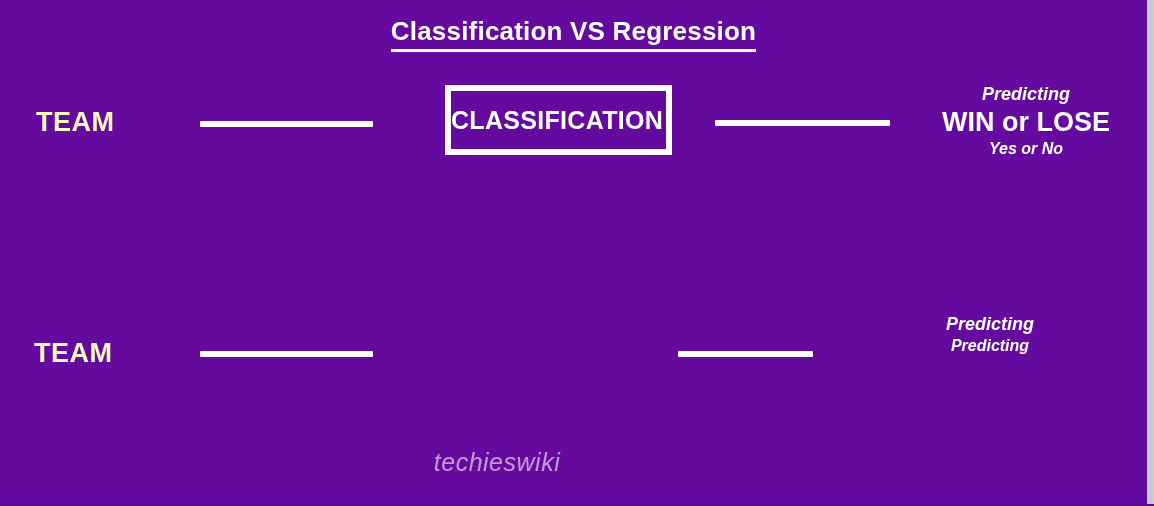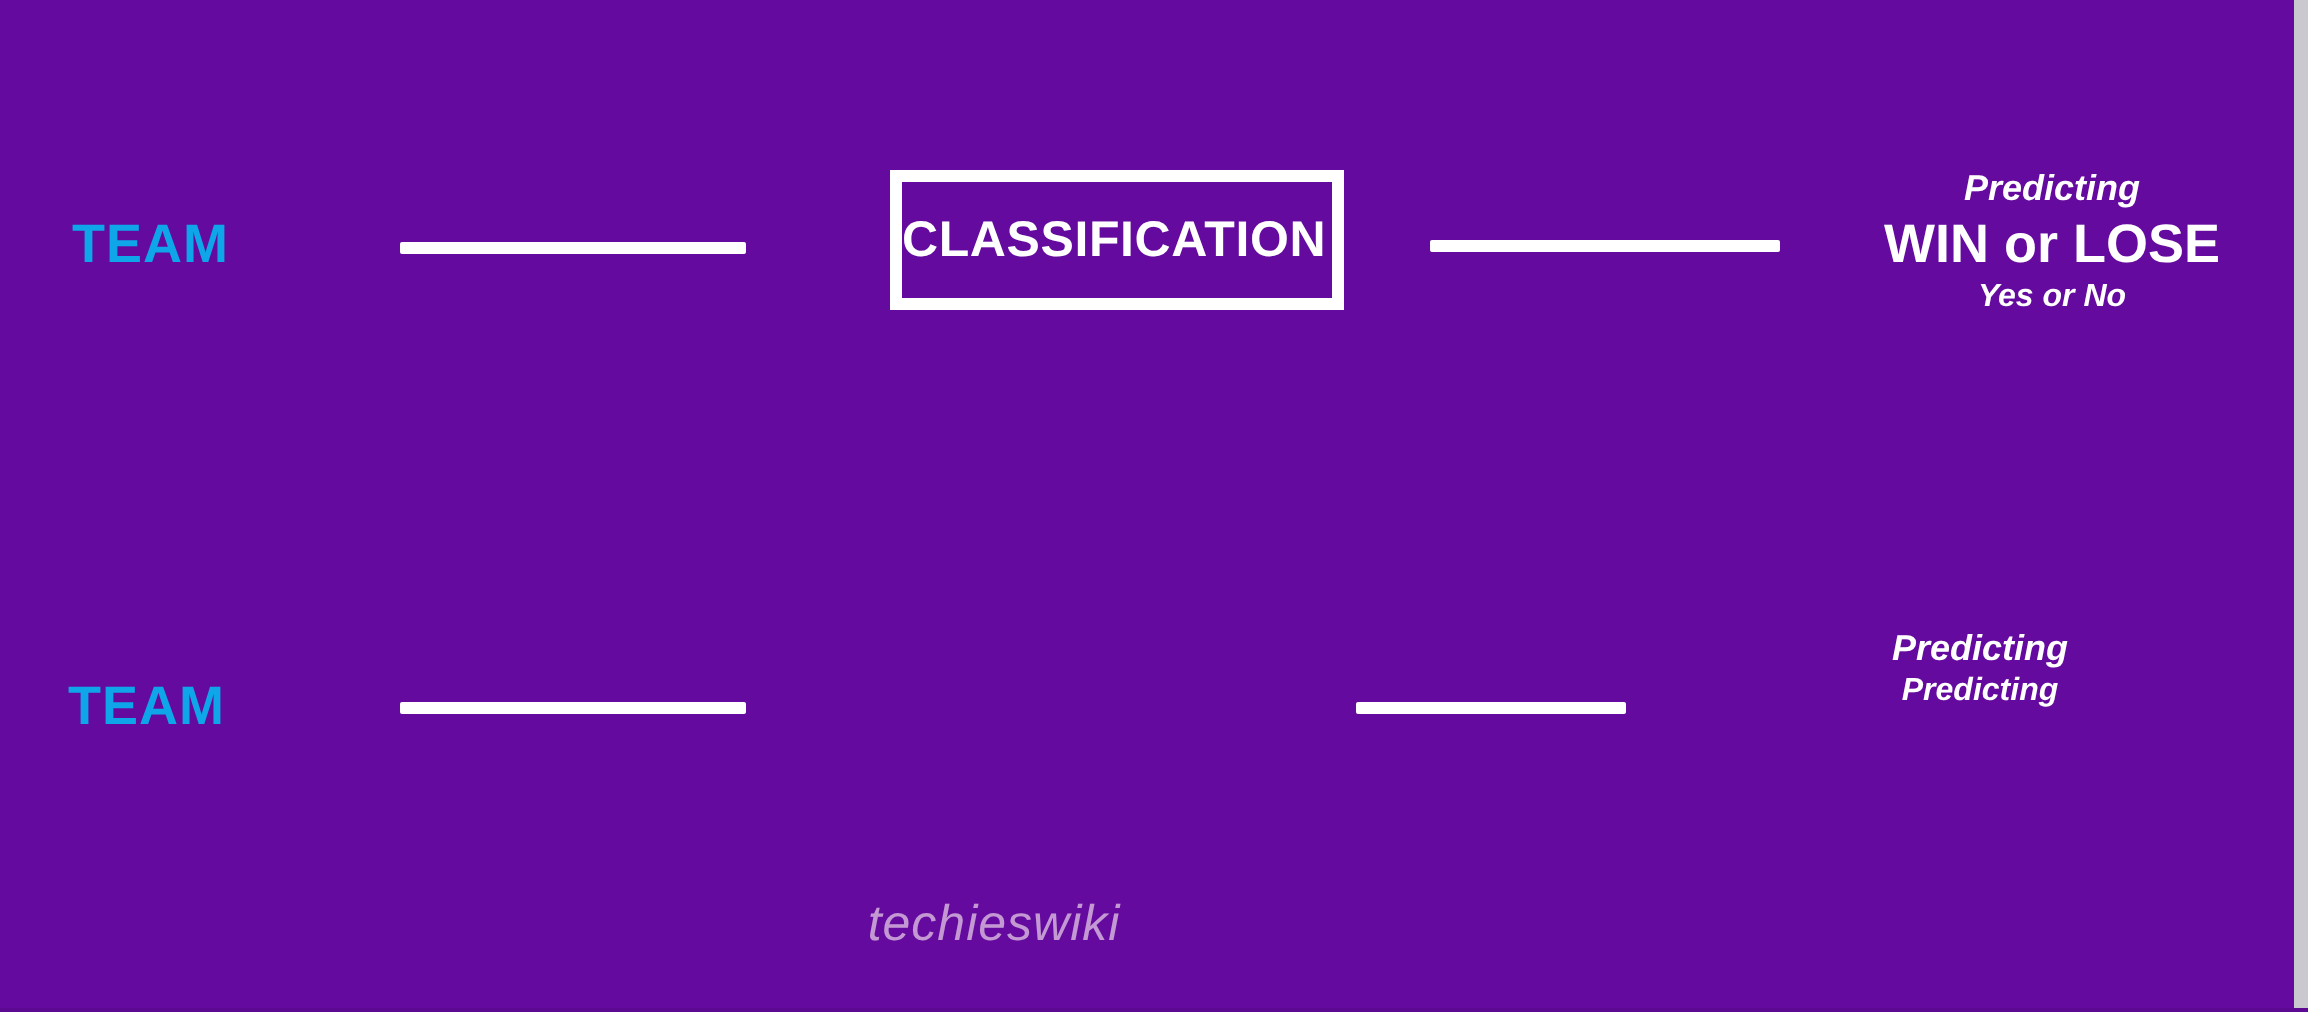--- a/index.html
+++ b/index.html
@@ -52,21 +52,21 @@
     font-weight: bold;
     letter-spacing: 0.2px;
     white-space: nowrap;
   }
   .title span.t-underline {
     border-bottom: 3px solid #ffffff;
     padding-bottom: 3px;
   }
 
   
-  .abs { position: absolute; color: #0ea5e9; white-space: nowrap; }
+  .abs { position: absolute; color: #fef9c3; white-space: nowrap; }
 
   .team-label {
     font-size: 27px;
     font-weight: bold;
     letter-spacing: 0.5px;
   }
 
   
   .connector {
     position: absolute;
@@ -133,20 +133,23 @@
     opacity: 0.72;
     letter-spacing: 0.5px;
     white-space: nowrap;
   }
 </style>
 </head>
 <body>
 
 <div id="canvas">
 
+  <div class="title">
+    <span class="t-underline">Classification VS Regression</span>
+  </div>
 
   <div class="abs team-label" style="left:36px; top:107px;">TEAM</div>
 
   <div class="connector" style="left:200px; top:121px; width:173px;"></div>
 
   <div class="proc-box" style="left:445px; top:85px; width:227px; height:70px;">
     <span class="proc-box-label">CLASSIFICATION</span>
   </div>
 
   <div class="connector" style="left:715px; top:120px; width:175px;"></div>

